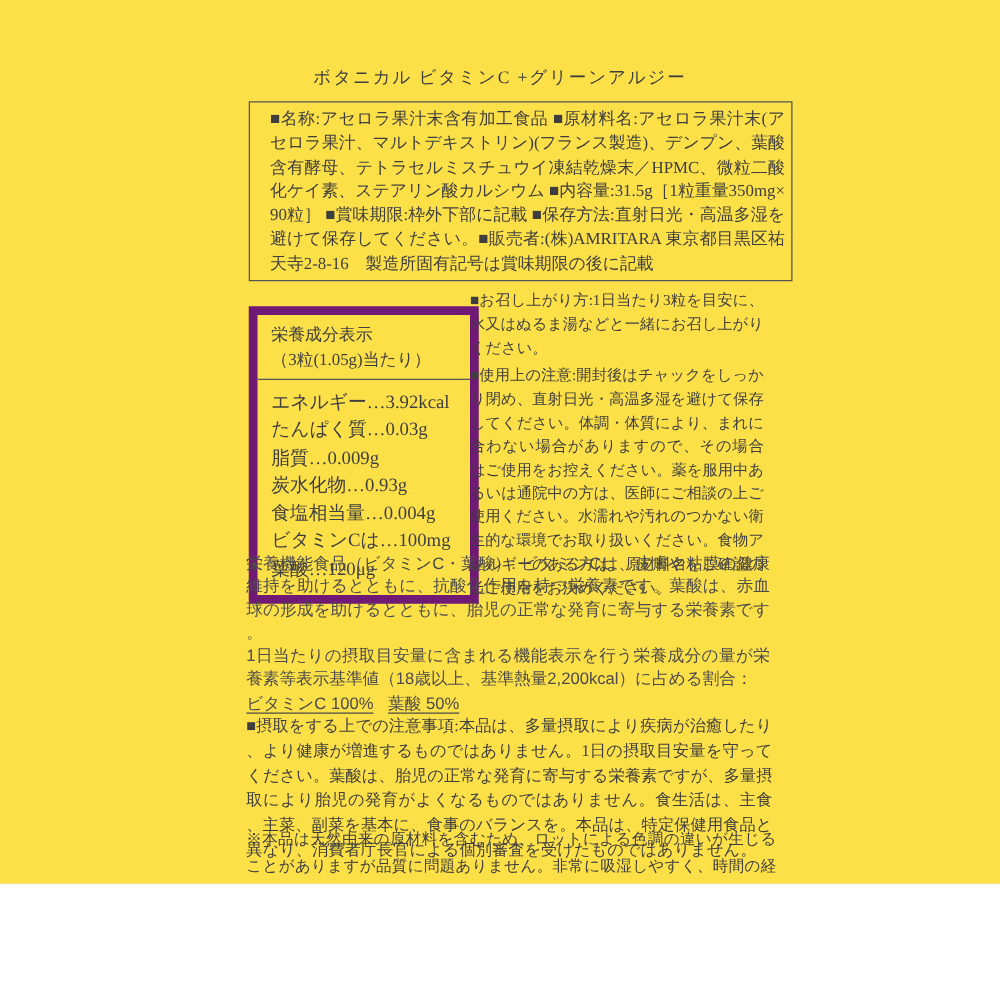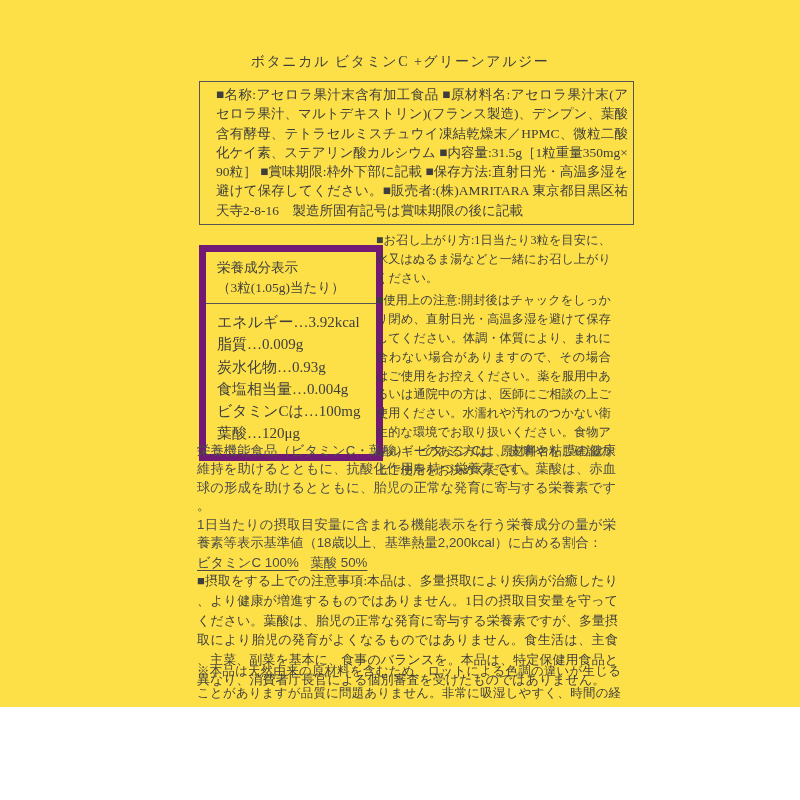--- a/index.html
+++ b/index.html
@@ -81,20 +81,21 @@
     <span>■名称:アセロラ果汁末含有加工食品 ■原材料名:アセロラ果汁末(アセロラ果汁、マルトデキストリン)(フランス製造)、デンプン、葉酸含有酵母、テトラセルミスチュウイ凍結乾燥末／HPMC、微粒二酸化ケイ素、ステアリン酸カルシウム ■内容量:31.5g［1粒重量350mg×90粒］ ■賞味期限:枠外下部に記載 ■保存方法:直射日光・高温多湿を避けて保存してください。■販売者:(株)AMRITARA 東京都目黒区祐天寺2-8-16　製造所固有記号は賞味期限の後に記載</span>
   </div>
 
   <div id="nutrition-box">
     <div id="nutrition-header">
       <div>栄養成分表示</div>
       <div>（3粒(1.05g)当たり）</div>
     </div>
     <div id="nutrition-body">
       <div class="nut-row">エネルギー…3.92kcal</div>
+      <div class="nut-row">たんぱく質…0.03g</div>
       <div class="nut-row">脂質…0.009g</div>
       <div class="nut-row">炭水化物…0.93g</div>
       <div class="nut-row">食塩相当量…0.004g</div>
       <div class="nut-row">ビタミンCは…100mg</div>
       <div class="nut-row">葉酸…120μg</div>
     </div>
   </div>
 
   <div id="usage-col" class="jp">
     <p>■お召し上がり方:1日当たり3粒を目安に、水又はぬるま湯などと一緒にお召し上がりください。</p>

